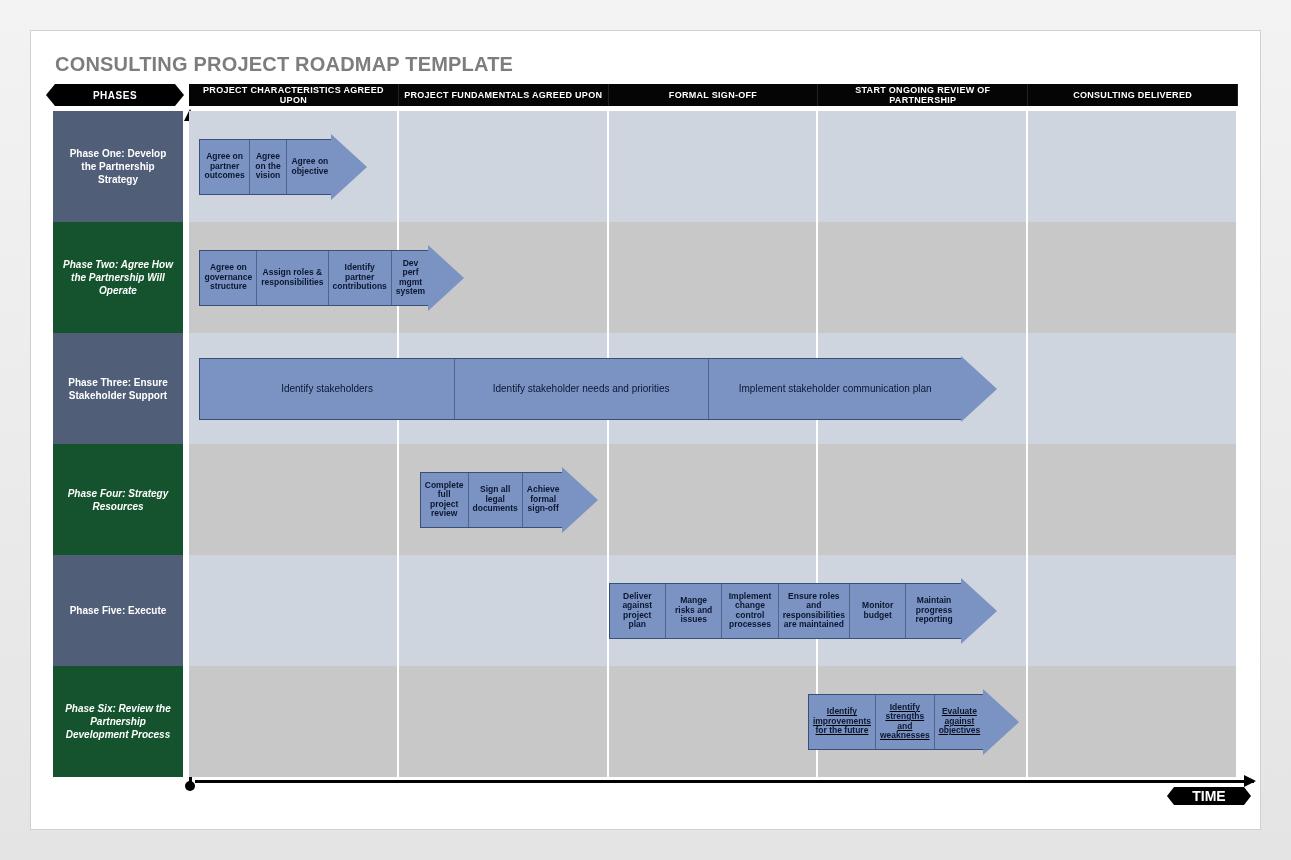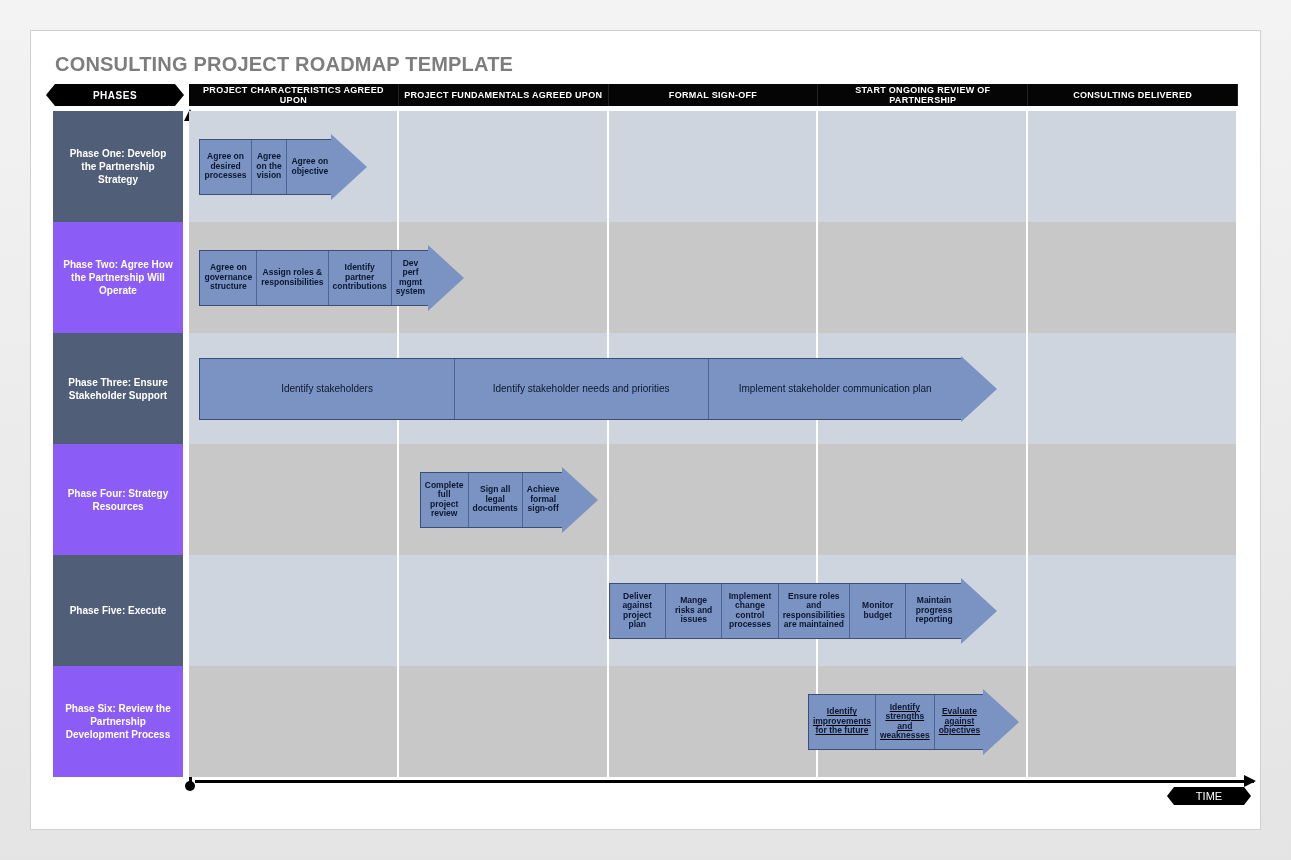--- a/index.html
+++ b/index.html
@@ -12,35 +12,35 @@
   .phases-pill::before,.phases-pill::after{content:"";position:absolute;top:0;border-top:11px solid transparent;border-bottom:11px solid transparent;}
   .phases-pill::before{left:-9px;border-right:9px solid #000;}
   .phases-pill::after{right:-9px;border-left:9px solid #000;}
   .col-headers{flex:1;display:flex;margin-left:14px;height:22px;}
   .col-h{flex:1;background:#050505;color:#fff;font-size:9px;font-weight:700;display:flex;align-items:center;justify-content:center;border-right:1px solid #222;letter-spacing:.3px;text-align:center;padding:0 4px;}
   
   .body{display:flex;position:relative;}
   .left-col{width:130px;display:flex;flex-direction:column;}
   .row-cell{height:111px;display:flex;align-items:center;justify-content:center;text-align:center;color:#fff;font-size:10px;font-weight:700;line-height:1.3;padding:0 10px;box-sizing:border-box;}
   .row-a{background:#515E78;}
-  .row-b{background:#8b5cf6;}
+  .row-b{background:#14532d;font-style:italic;}
   .grid{flex:1;display:flex;flex-direction:column;margin-left:0;}
   .grid-row{height:111px;display:flex;position:relative;}
   .grid-row .strip{flex:1;box-sizing:border-box;border-right:2px solid #fff;}
   .strip-a{background:#CFD5DE;}
   .strip-b{background:#C8C8C8;}
   
   .y-axis{position:absolute;top:0;bottom:-8px;left:0;width:3px;background:#000;}
   .y-axis::before{content:"";position:absolute;left:-5px;top:-2px;border-left:6px solid transparent;border-right:6px solid transparent;border-bottom:12px solid #000;}
   .y-axis::after{content:"";position:absolute;left:-4px;top:100%;width:10px;height:10px;border-radius:50%;background:#000;margin-top:-4px;}
   .grid-wrap{position:relative;flex:1;margin-left:6px;}
   
   .x-axis{position:absolute;left:6px;right:-16px;bottom:-6px;height:3px;background:#000;}
   .x-axis::after{content:"";position:absolute;right:-2px;top:-5px;border-top:6px solid transparent;border-bottom:6px solid transparent;border-left:12px solid #000;}
-  .time-pill{position:absolute;right:-6px;bottom:-28px;width:70px;height:18px;background:#000;color:#fff;font-weight:400;font-size:11px;display:flex;align-items:center;justify-content:center;}
+  .time-pill{position:absolute;right:-6px;bottom:-28px;width:70px;height:18px;background:#000;color:#fff;font-weight:700;font-size:14px;display:flex;align-items:center;justify-content:center;}
   .time-pill::before,.time-pill::after{content:"";position:absolute;top:0;border-top:9px solid transparent;border-bottom:9px solid transparent;}
   .time-pill::before{left:-7px;border-right:7px solid #000;}
   .time-pill::after{right:-7px;border-left:7px solid #000;}
   
   .arrow{position:absolute;display:flex;align-items:stretch;height:56px;top:50%;transform:translateY(-50%);}
   .arrow-body{flex:1;display:flex;background:#7B93C3;border-top:1px solid #3A4F78;border-bottom:1px solid #3A4F78;border-left:1px solid #3A4F78;}
   .arrow-head{width:0;height:0;border-top:33px solid transparent;border-bottom:33px solid transparent;border-left:36px solid #7B93C3;align-self:center;position:relative;margin-left:-1px;}
   .arrow .seg{flex:1;border-right:1px solid #4F648E;display:flex;align-items:center;justify-content:center;text-align:center;font-size:8.5px;font-weight:700;color:#0B1730;line-height:1.1;padding:0 4px;}
   .arrow .seg:last-child{border-right:none;}
   .arrow.big{height:62px;}
@@ -78,21 +78,21 @@
         <div class="y-axis"></div>
         <div class="grid" id="grid">
             <div class="grid-row">
               <div class="strip strip-a"></div>
               <div class="strip strip-a"></div>
               <div class="strip strip-a"></div>
               <div class="strip strip-a"></div>
               <div class="strip strip-a"></div>
               <div class="arrow" style="left: 1%; width: 16%;">
                 <div class="arrow-body">
-                  <div class="seg">Agree on desired processes</div>
+                  <div class="seg">Agree on partner outcomes</div>
                   <div class="seg">Agree on the vision</div>
                   <div class="seg">Agree on objective</div>
                 </div>
                 <div class="arrow-head"></div>
               </div>
             </div>
             <div class="grid-row">
               <div class="strip strip-b"></div>
               <div class="strip strip-b"></div>
               <div class="strip strip-b"></div>

